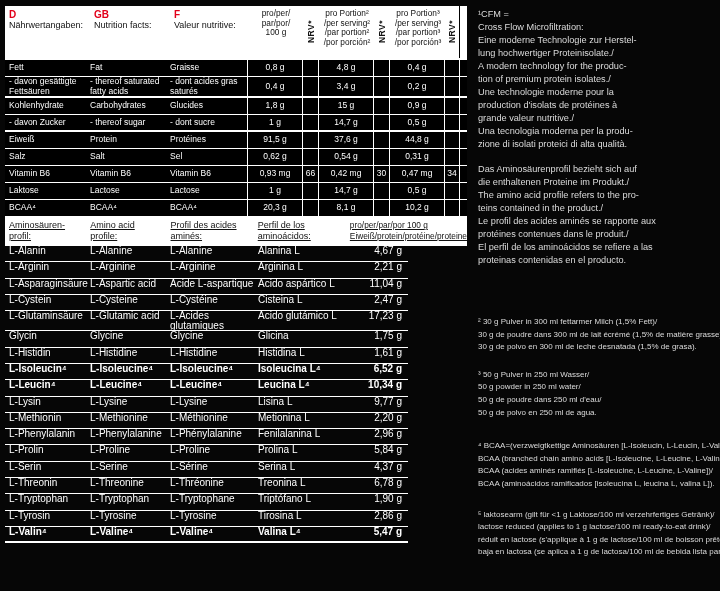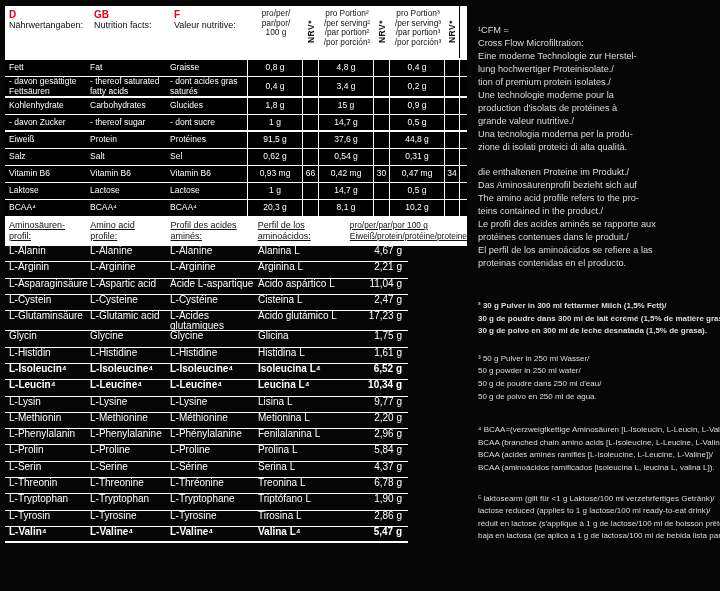--- a/index.html
+++ b/index.html
@@ -39,21 +39,21 @@
   .ab-unit { flex:1; font-size:8.3px; line-height:10.5px; padding-left:2px; }
 
   .atable { width:403px; }
   .arow { display:flex; align-items:flex-start; border-bottom:1px solid #fff; color:#fff; font-size:10px; line-height:9.5px; min-height:16.3px; }
   .arow.bold { font-weight:bold; }
   .arow:last-child { border-bottom-width:2px; }
   .a-d { width:85px; padding-left:4px; } .a-gb { width:80px; } .a-f { width:88px; } .a-es { width:93px; }
   .a-val { width:53px; text-align:right; padding-right:2px; }
 
   
-  .rpanel { position:absolute; left:478px; top:24px; width:240px; color:#dcdcdc; }
+  .rpanel { position:absolute; left:478px; top:8px; width:240px; color:#dcdcdc; }
   .fn { margin-top:0; }
   .fn .line { white-space:nowrap; }
   .fn-lg { font-size:9.2px; line-height:13px; width:200px; }
   .fn-sm { font-size:8px; line-height:12.6px; }
 </style>
 </head>
 <body>
 
 <div class="stage">
 
@@ -338,38 +338,39 @@
         </div>
       </div>
   </div>
 
   <div class="rpanel">
       <div class="fn fn-lg" style="margin-top: 0px;">
         <div class="line">¹CFM =</div>
         <div class="line">Cross Flow Microfiltration:</div>
         <div class="line">Eine moderne Technologie zur Herstel-</div>
         <div class="line">lung hochwertiger Proteinisolate./</div>
+        <div class="line">A modern technology for the produc-</div>
         <div class="line">tion of premium protein isolates./</div>
         <div class="line">Une technologie moderne pour la</div>
         <div class="line">production d'isolats de protéines à</div>
         <div class="line">grande valeur nutritive./</div>
         <div class="line">Una tecnologia moderna per la produ-</div>
         <div class="line">zione di isolati proteici di alta qualità.</div>
       </div>
       <div class="fn fn-lg" style="margin-top: 12px;">
+        <div class="line">Das Aminosäurenprofil bezieht sich auf</div>
         <div class="line">die enthaltenen Proteine im Produkt./</div>
-        <div class="line">Das Aminosäurenprofil bezieht sich auf</div>
         <div class="line">The amino acid profile refers to the pro-</div>
         <div class="line">teins contained in the product./</div>
         <div class="line">Le profil des acides aminés se rapporte aux</div>
         <div class="line">protéines contenues dans le produit./</div>
         <div class="line">El perfil de los aminoácidos se refiere a las</div>
         <div class="line">proteinas contenidas en el producto.</div>
       </div>
-      <div class="fn fn-sm" style="margin-top: 30px; font-weight: bold;">
+      <div class="fn fn-sm" style="margin-top: 49px;">
         <div class="line">² 30 g Pulver in 300 ml fettarmer Milch (1,5% Fett)/</div>
         <div class="line">30 g de poudre dans 300 ml de lait écrémé (1,5% de matière grasse)/</div>
         <div class="line">30 g de polvo en 300 ml de leche desnatada (1,5% de grasa).</div>
       </div>
       <div class="fn fn-sm" style="margin-top: 15px;">
         <div class="line">³ 50 g Pulver in 250 ml Wasser/</div>
         <div class="line">50 g powder in 250 ml water/</div>
         <div class="line">50 g de poudre dans 250 ml d'eau/</div>
         <div class="line">50 g de polvo en 250 ml de agua.</div>
       </div>

